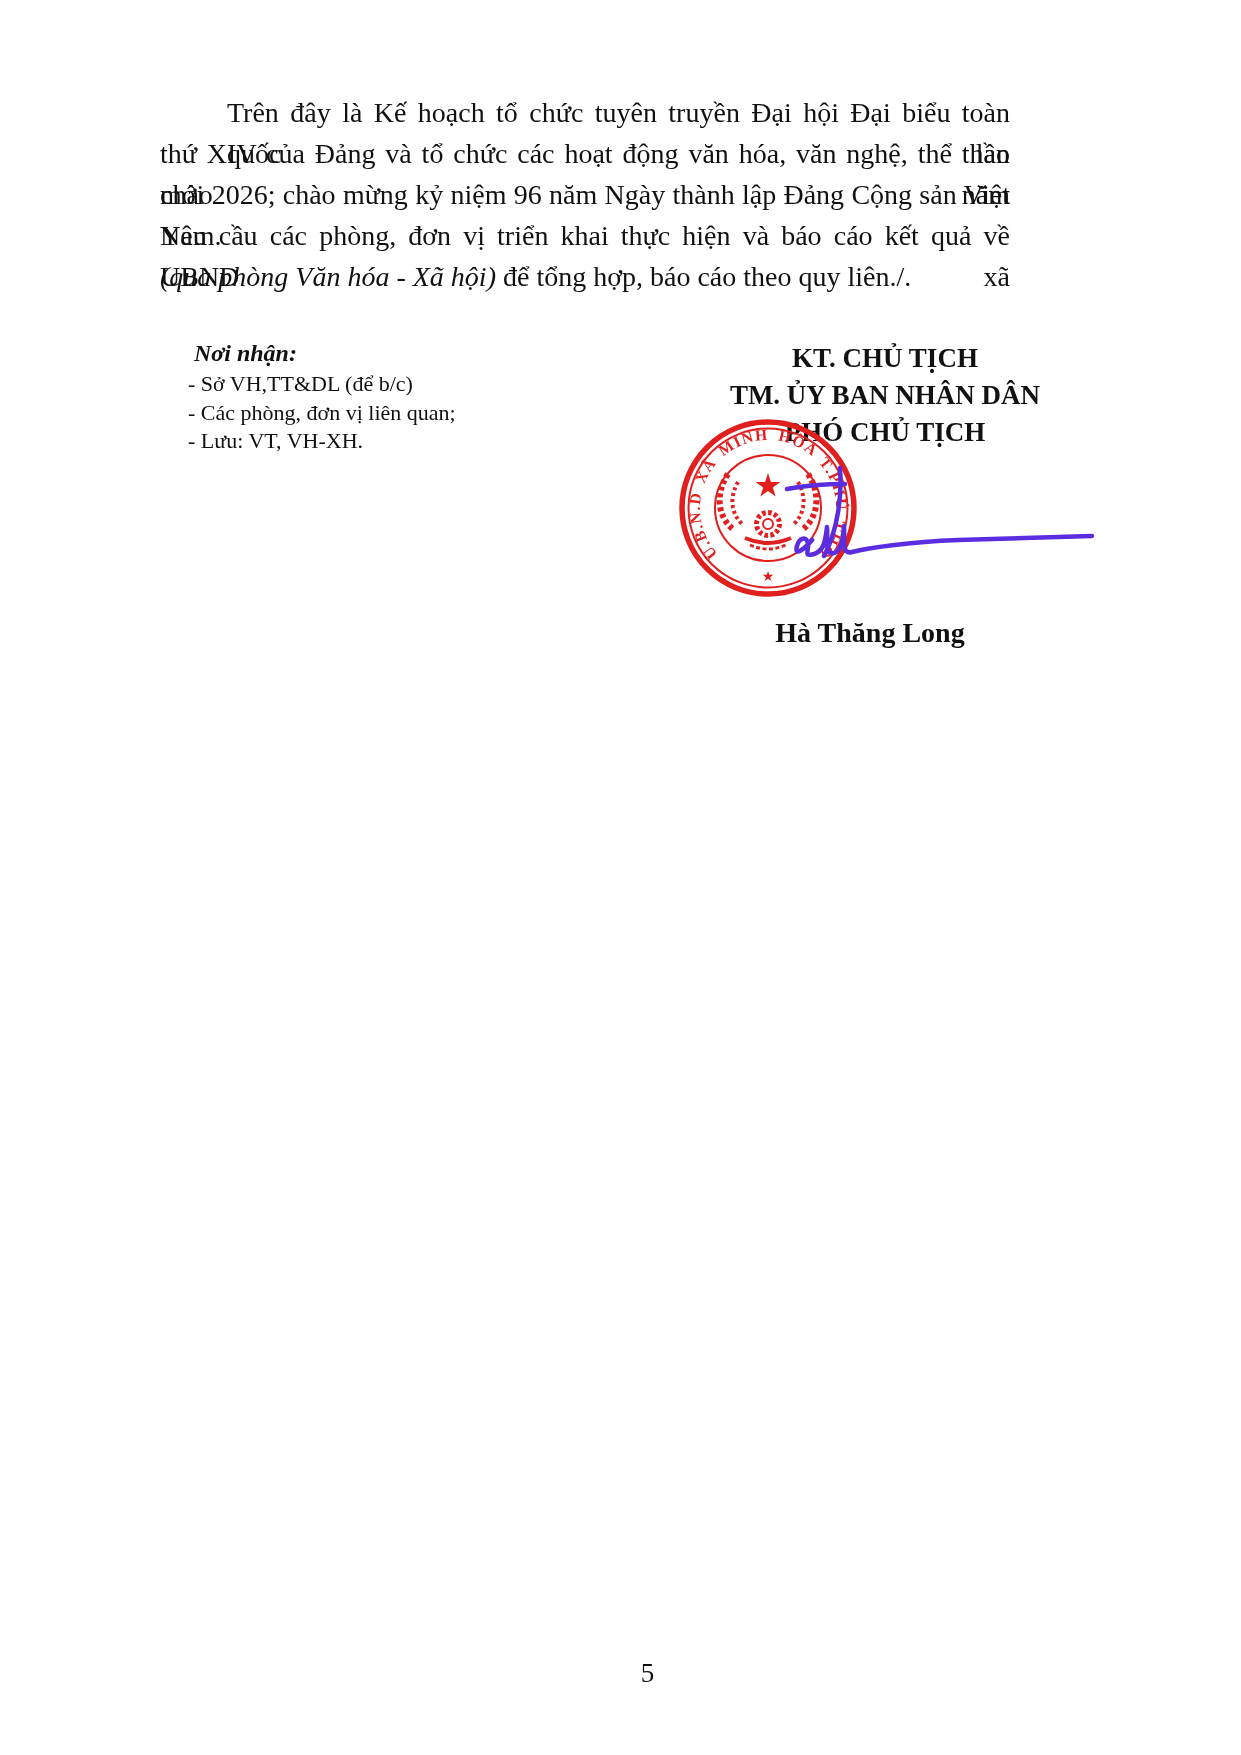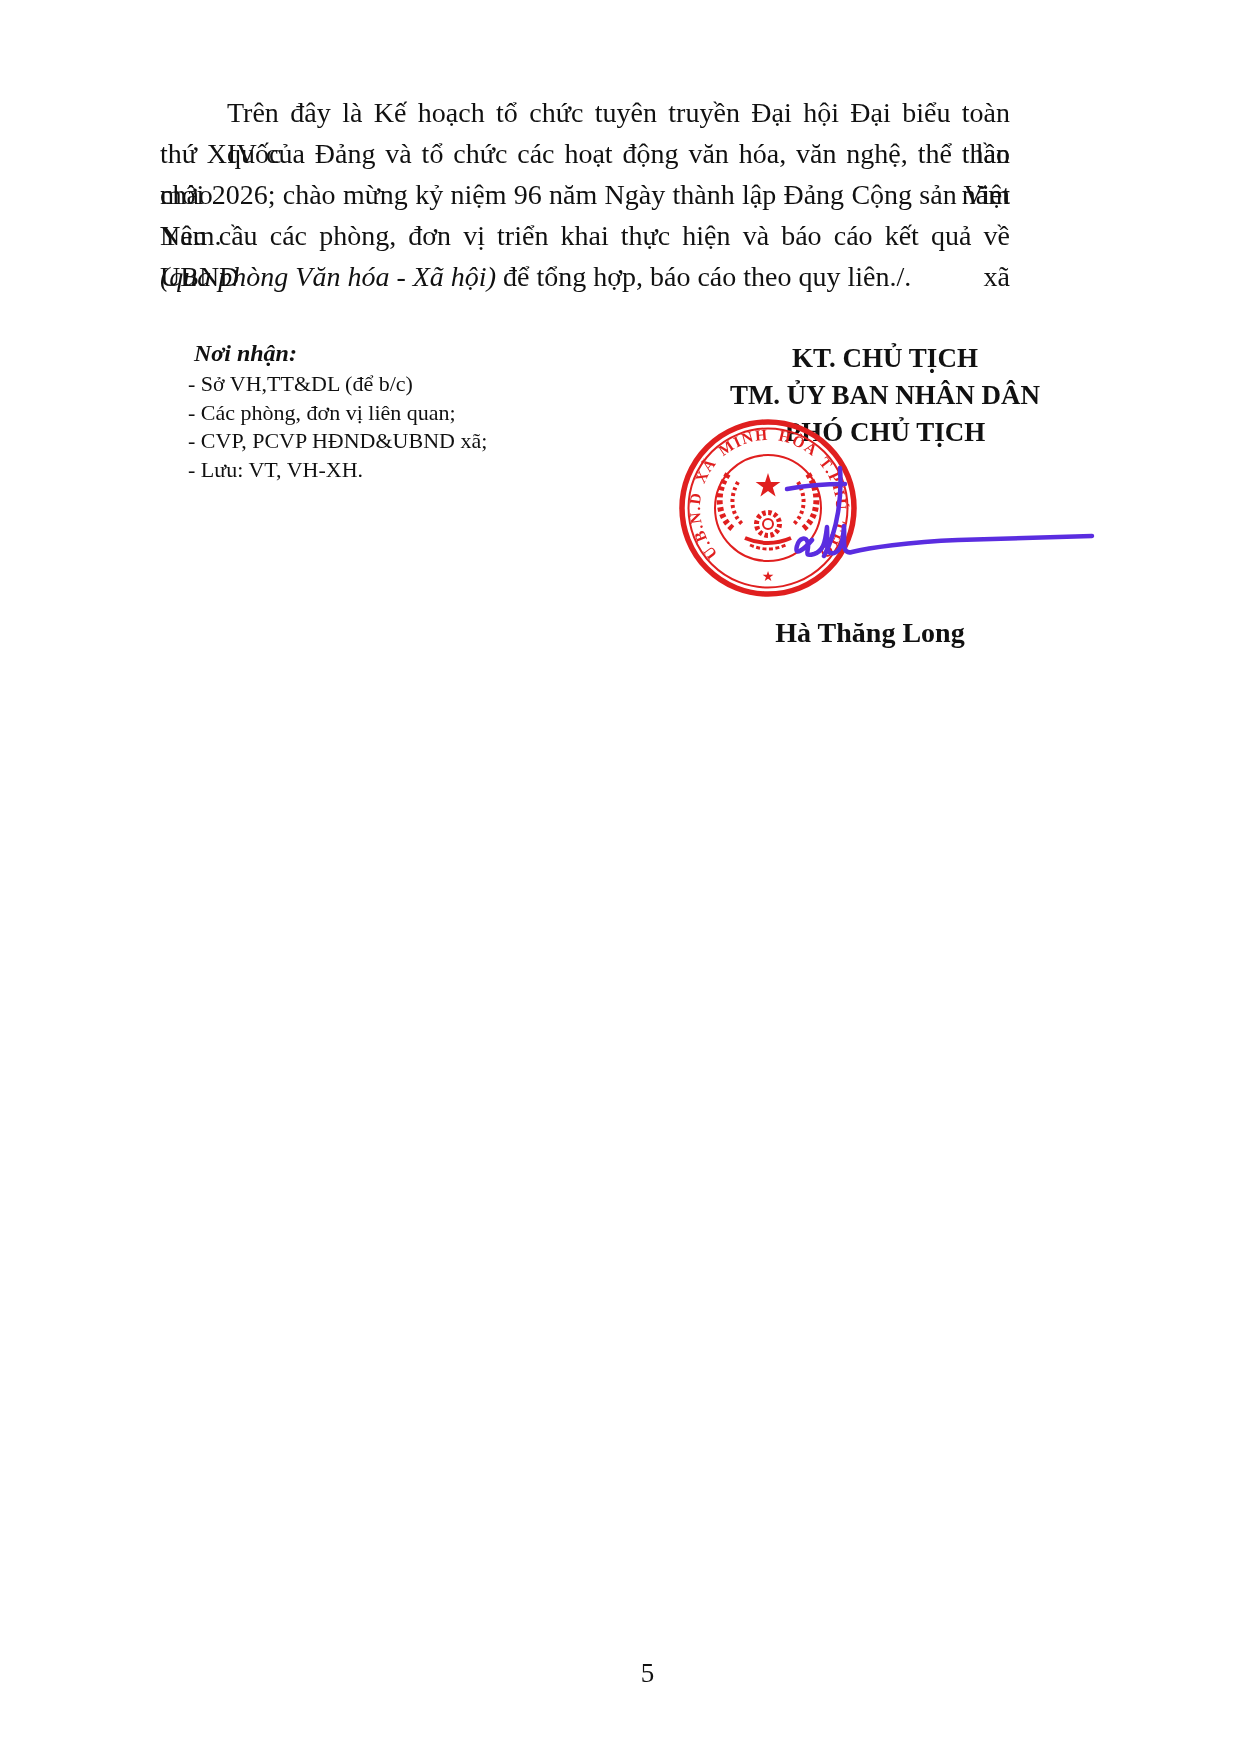--- a/index.html
+++ b/index.html
@@ -75,21 +75,20 @@
     <div class="pline">thứ XIV của Đảng và tổ chức các hoạt động văn hóa, văn nghệ, thể thao chào năm</div>
     <div class="pline">mới 2026; chào mừng kỷ niệm 96 năm Ngày thành lập Đảng Cộng sản Việt Nam.</div>
     <div class="pline">Yêu cầu các phòng, đơn vị triển khai thực hiện và báo cáo kết quả về UBND xã</div>
     <div class="pline last"><span class="italic">(qua phòng Văn hóa - Xã hội)</span><span> để tổng hợp, báo cáo theo quy liên./.</span></div>
   </div>
 
   <div class="recipients">
     <div class="recipients-heading">Nơi nhận:</div>
     <div>- Sở VH,TT&amp;DL (để b/c)</div>
     <div>- Các phòng, đơn vị liên quan;</div>
-    <div>- CVP, PCVP HĐND&amp;UBND xã;</div>
     <div>- Lưu: VT, VH-XH.</div>
   </div>
 
   <div class="sign-block">
     <div>KT. CHỦ TỊCH</div>
     <div>TM. ỦY BAN NHÂN DÂN</div>
     <div>PHÓ CHỦ TỊCH</div>
   </div>
 
   <svg class="seal-svg" viewBox="0 0 200 200" aria-hidden="true">

